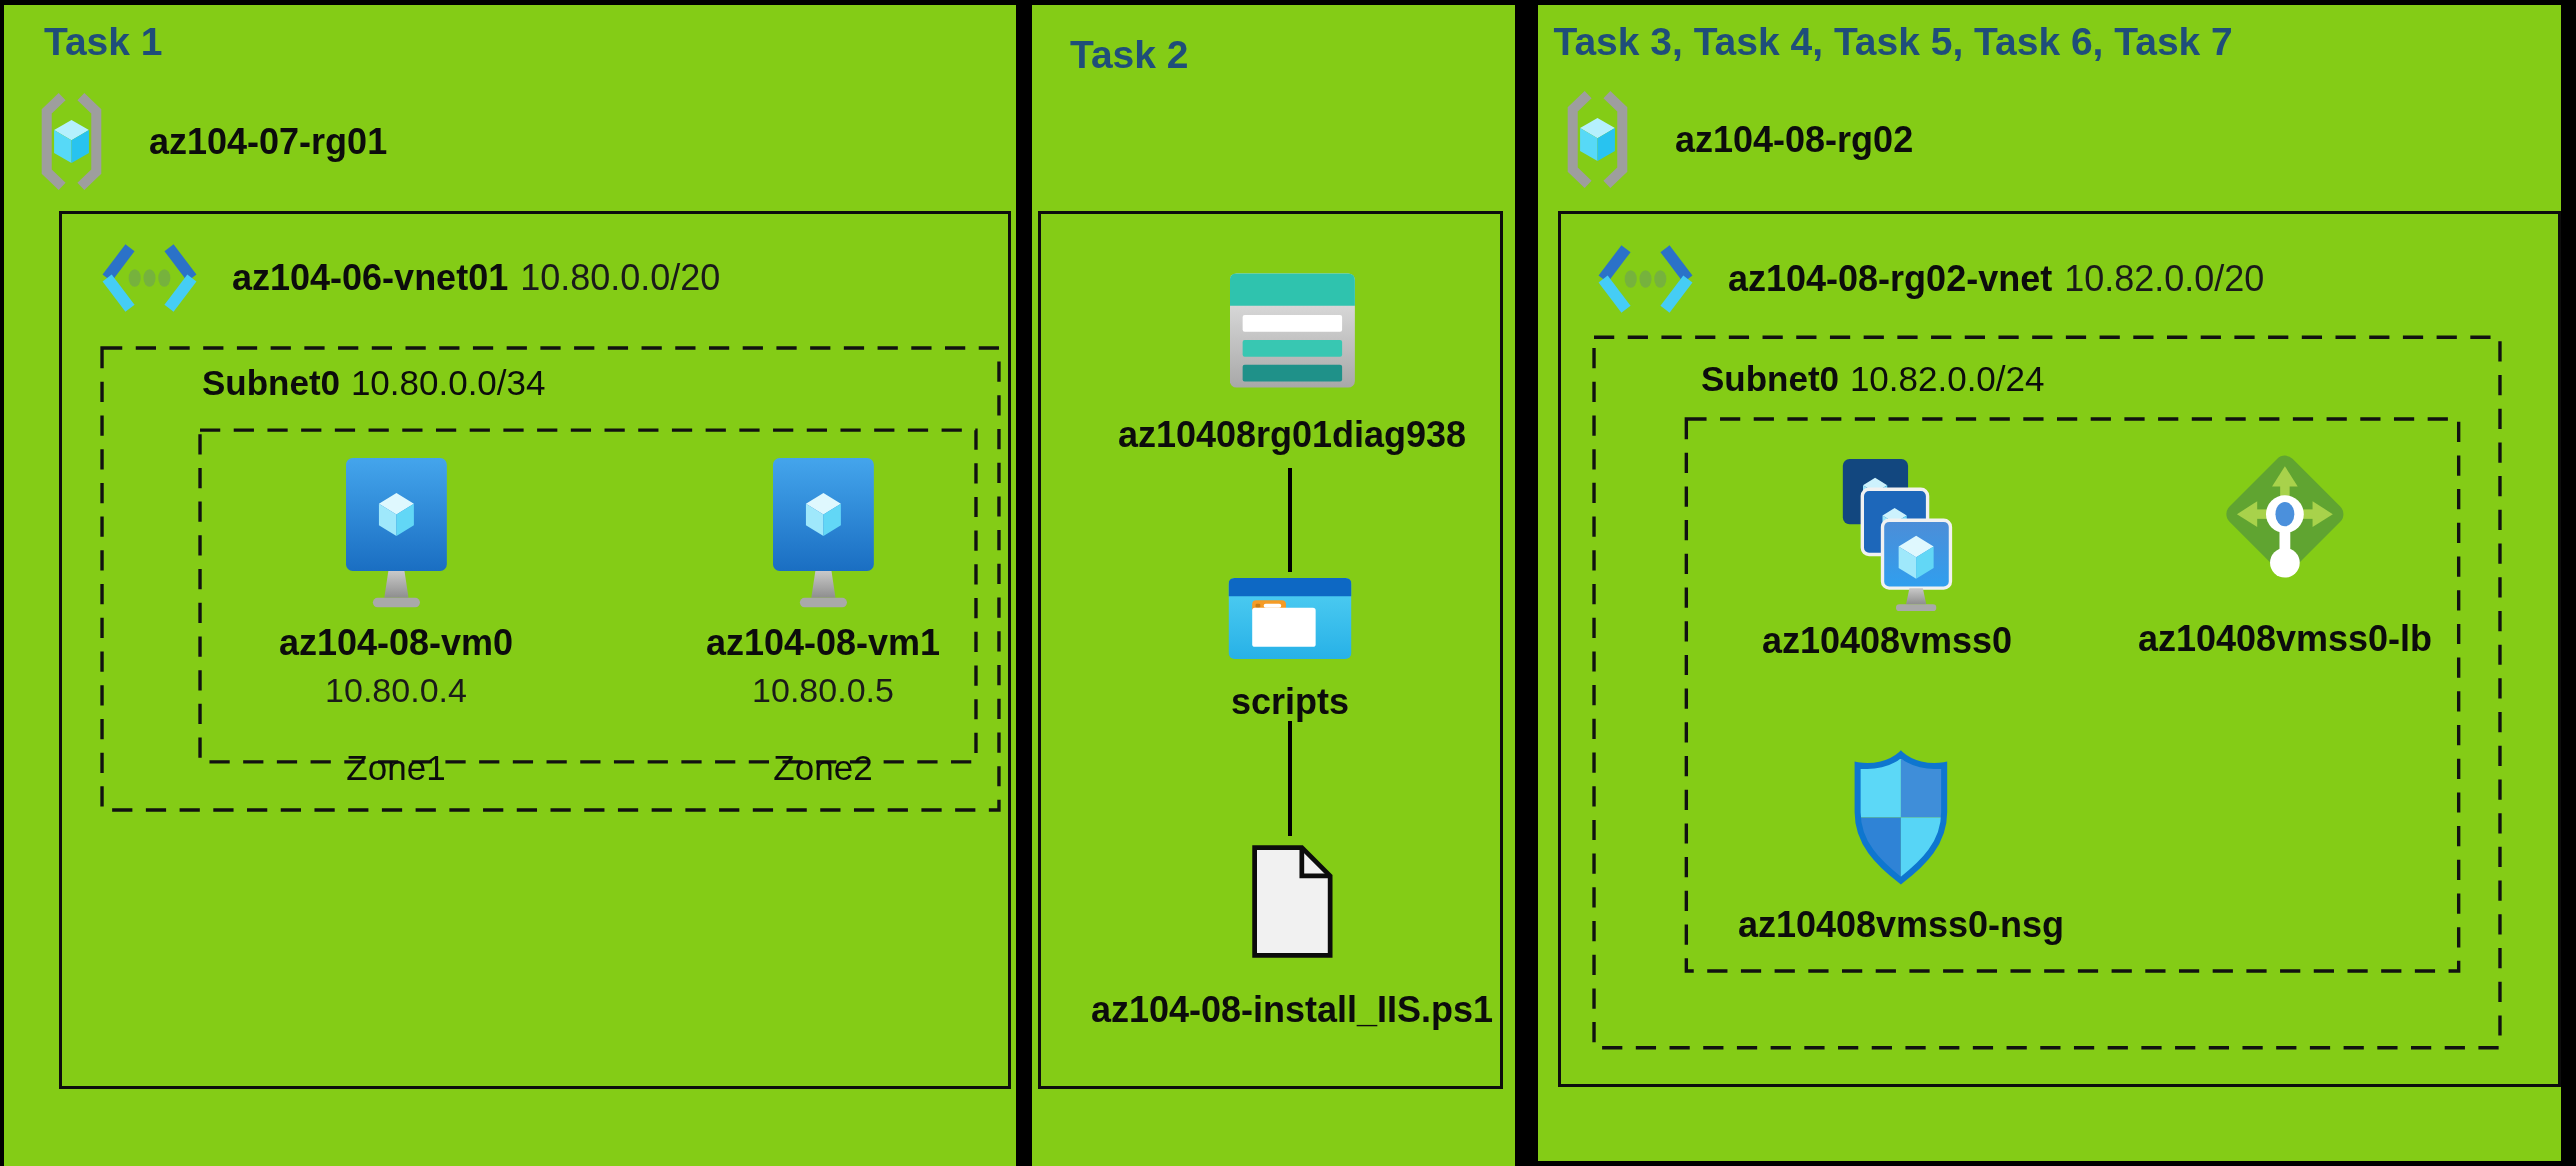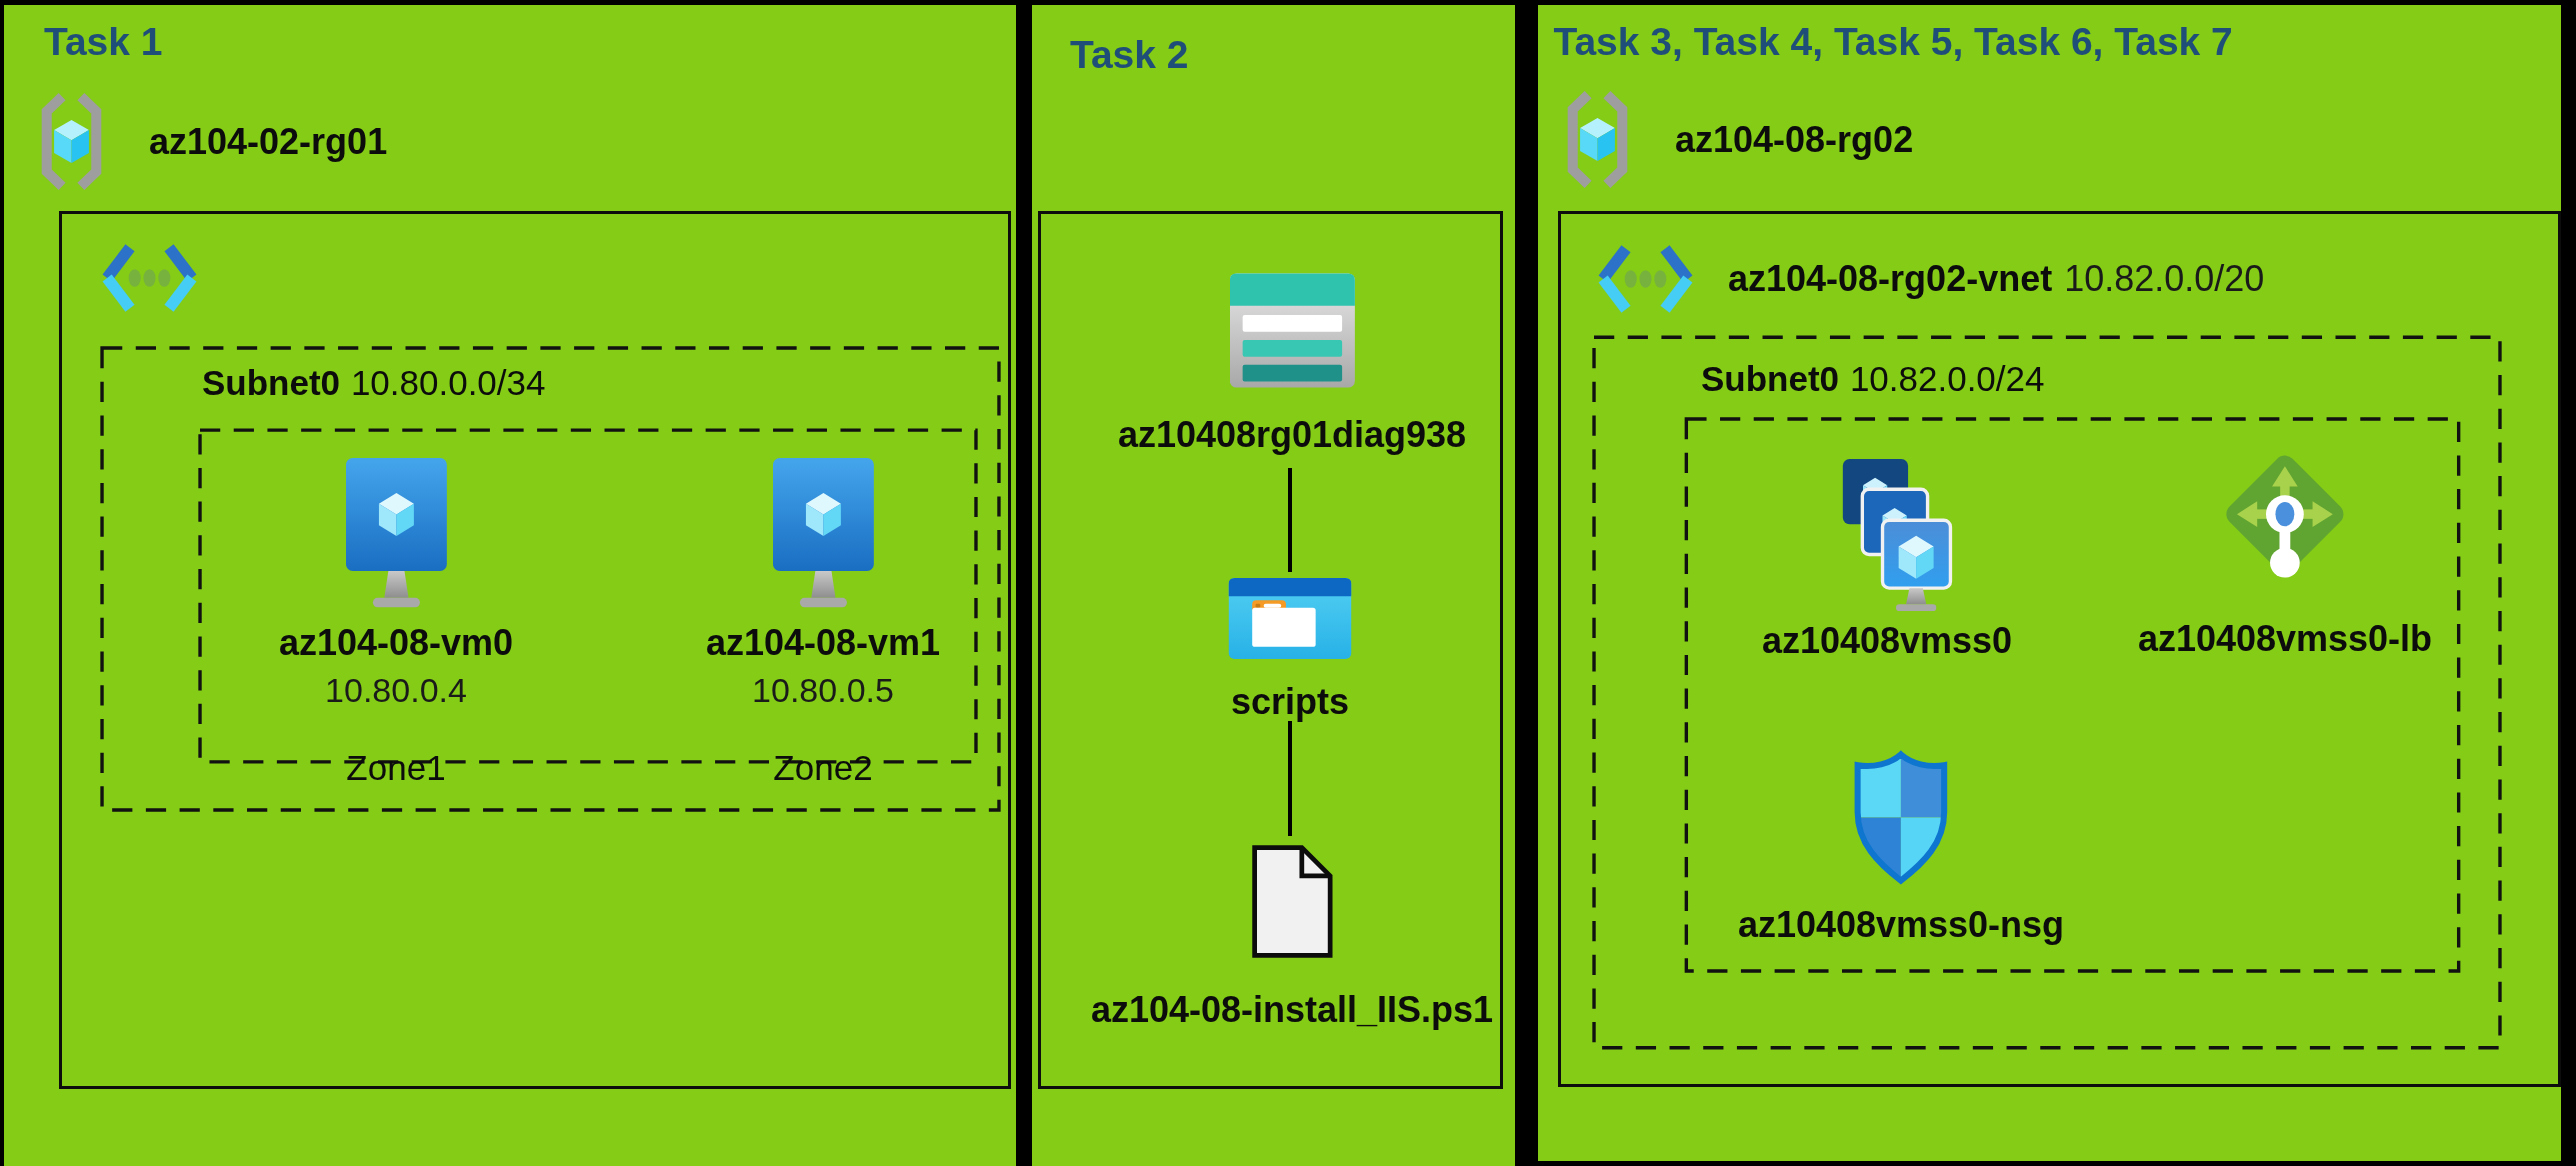--- a/index.html
+++ b/index.html
@@ -31,34 +31,37 @@
     <div class="ptitle" style="left:40px;top:15px;">Task 1</div>
 
     <div class="hdr" style="left:34px;top:86px;">
       <svg width="67" height="101" viewBox="0 0 100 150">
         <path d="M36 8 L13 30 V120 L36 142" fill="none" stroke="#9e9e9e" stroke-width="15"></path>
         <path d="M64 8 L87 30 V120 L64 142" fill="none" stroke="#9e9e9e" stroke-width="15"></path>
         <polygon points="50,43 76,58 50,73 24,58" fill="#b5f0fd"></polygon>
         <polygon points="24,58 50,73 50,107 24,92" fill="#57d9f7"></polygon>
         <polygon points="76,58 50,73 50,107 76,92" fill="#28c3f0"></polygon>
       </svg>
-      <span class="rg-label" style="position:static;margin-left:44px;">az104-02-rg01</span>
+      <span class="rg-label" style="position:static;margin-left:44px;">az104-07-rg01</span>
     </div>
 
     <div class="solid-box" style="left:55px;top:206px;width:952px;height:878px;">
       <div class="hdr" style="left:37px;top:27px;">
         <svg width="101" height="74" viewBox="0 0 150 110">
           <path d="M46 10 L12 55" stroke="#2b72c8" stroke-width="17"></path>
           <path d="M12 55 L46 100" stroke="#45cdf5" stroke-width="17"></path>
           <path d="M104 10 L138 55" stroke="#2b72c8" stroke-width="17"></path>
           <path d="M138 55 L104 100" stroke="#45cdf5" stroke-width="17"></path>
           <ellipse cx="53" cy="55" rx="9" ry="13" fill="#76b23d"></ellipse>
           <ellipse cx="75" cy="55" rx="9" ry="13" fill="#76b23d"></ellipse>
           <ellipse cx="97" cy="55" rx="9" ry="13" fill="#76b23d"></ellipse>
         </svg>
+        <span class="hdr-label" style="margin-left:32px;">
+          <span>az104-06-vnet01</span><span class="cidr">10.80.0.0/20</span>
+        </span>
       </div>
 
       <div class="dbox" style="left:38px;top:132px;width:901px;height:466px;">
         <svg class="dashrect" width="901" height="466" viewBox="0 0 1336 691">
           <rect x="3" y="3" width="1330" height="685" fill="none" stroke="#111" stroke-width="5" stroke-dasharray="30 20"></rect>
         </svg>
         <div class="sub-label" style="left:102px;top:17px;">
           <span>Subnet0</span><span class="cidr">10.80.0.0/34</span>
         </div>
 

